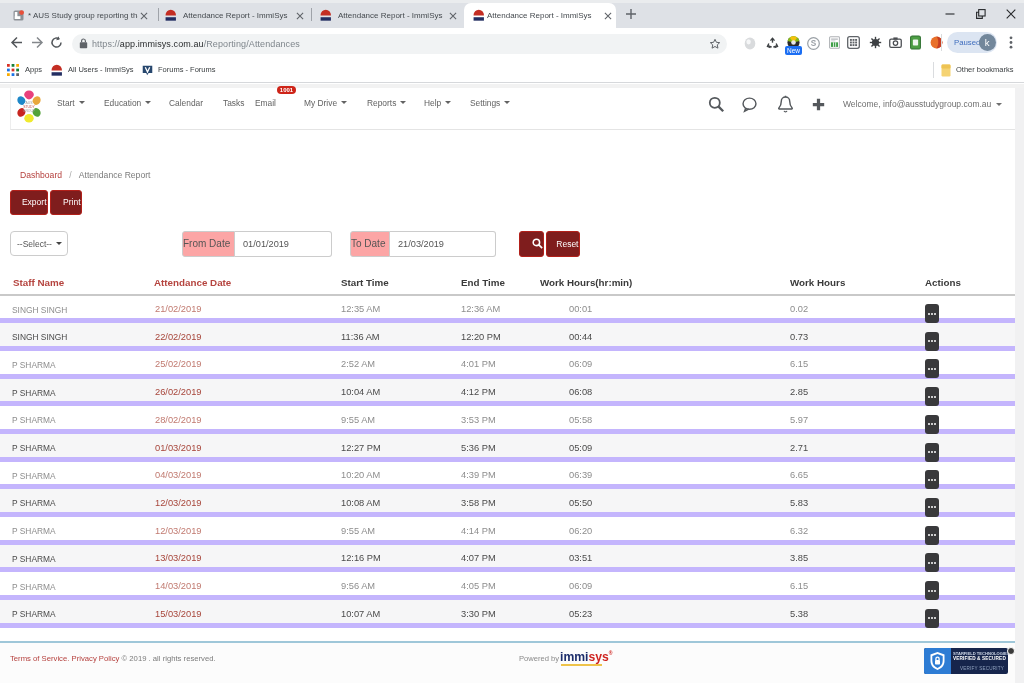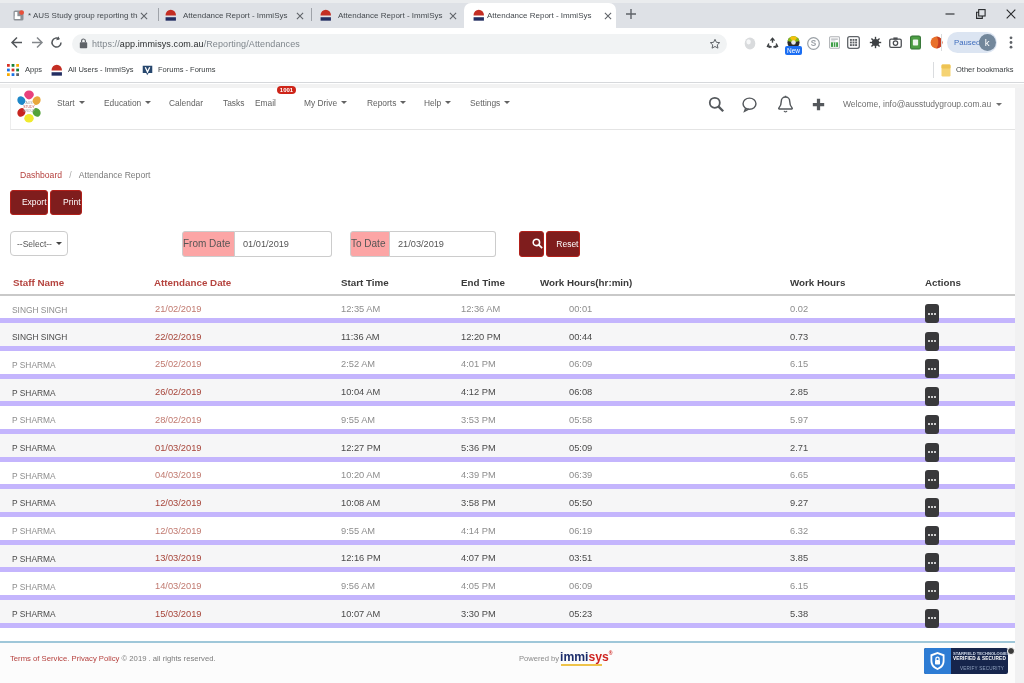--- a/index.html
+++ b/index.html
@@ -405,33 +405,33 @@
       <b></b>
       <b></b>
     </span>
 </div>
 <div class="trow" style="top:489.4px;background:#f6f6f7">
 <span class="c1" style="color:#4a4a4a">P SHARMA</span>
 <span class="c2" style="color:#a7453a">12/03/2019</span>
 <span class="c3" style="color:#4a4a4a">10:08 AM</span>
 <span class="c4" style="color:#4a4a4a">3:58 PM</span>
 <span class="c5" style="color:#4a4a4a">05:50</span>
-<span class="c6" style="color:#4a4a4a">9.27</span>
+<span class="c6" style="color:#4a4a4a">5.83</span>
 <span class="actbtn">
       <b></b>
       <b></b>
       <b></b>
     </span>
 </div>
 <div class="trow" style="top:517.1px;background:#fff">
 <span class="c1" style="color:#8d8d8d">P SHARMA</span>
 <span class="c2" style="color:#c17a70">12/03/2019</span>
 <span class="c3" style="color:#8d8d8d">9:55 AM</span>
 <span class="c4" style="color:#8d8d8d">4:14 PM</span>
-<span class="c5" style="color:#8d8d8d">06:19</span>
+<span class="c5" style="color:#8d8d8d">06:20</span>
 <span class="c6" style="color:#8d8d8d">6.32</span>
 <span class="actbtn">
       <b></b>
       <b></b>
       <b></b>
     </span>
 </div>
 <div class="trow" style="top:544.8px;background:#f6f6f7">
 <span class="c1" style="color:#4a4a4a">P SHARMA</span>
 <span class="c2" style="color:#a7453a">13/03/2019</span>

